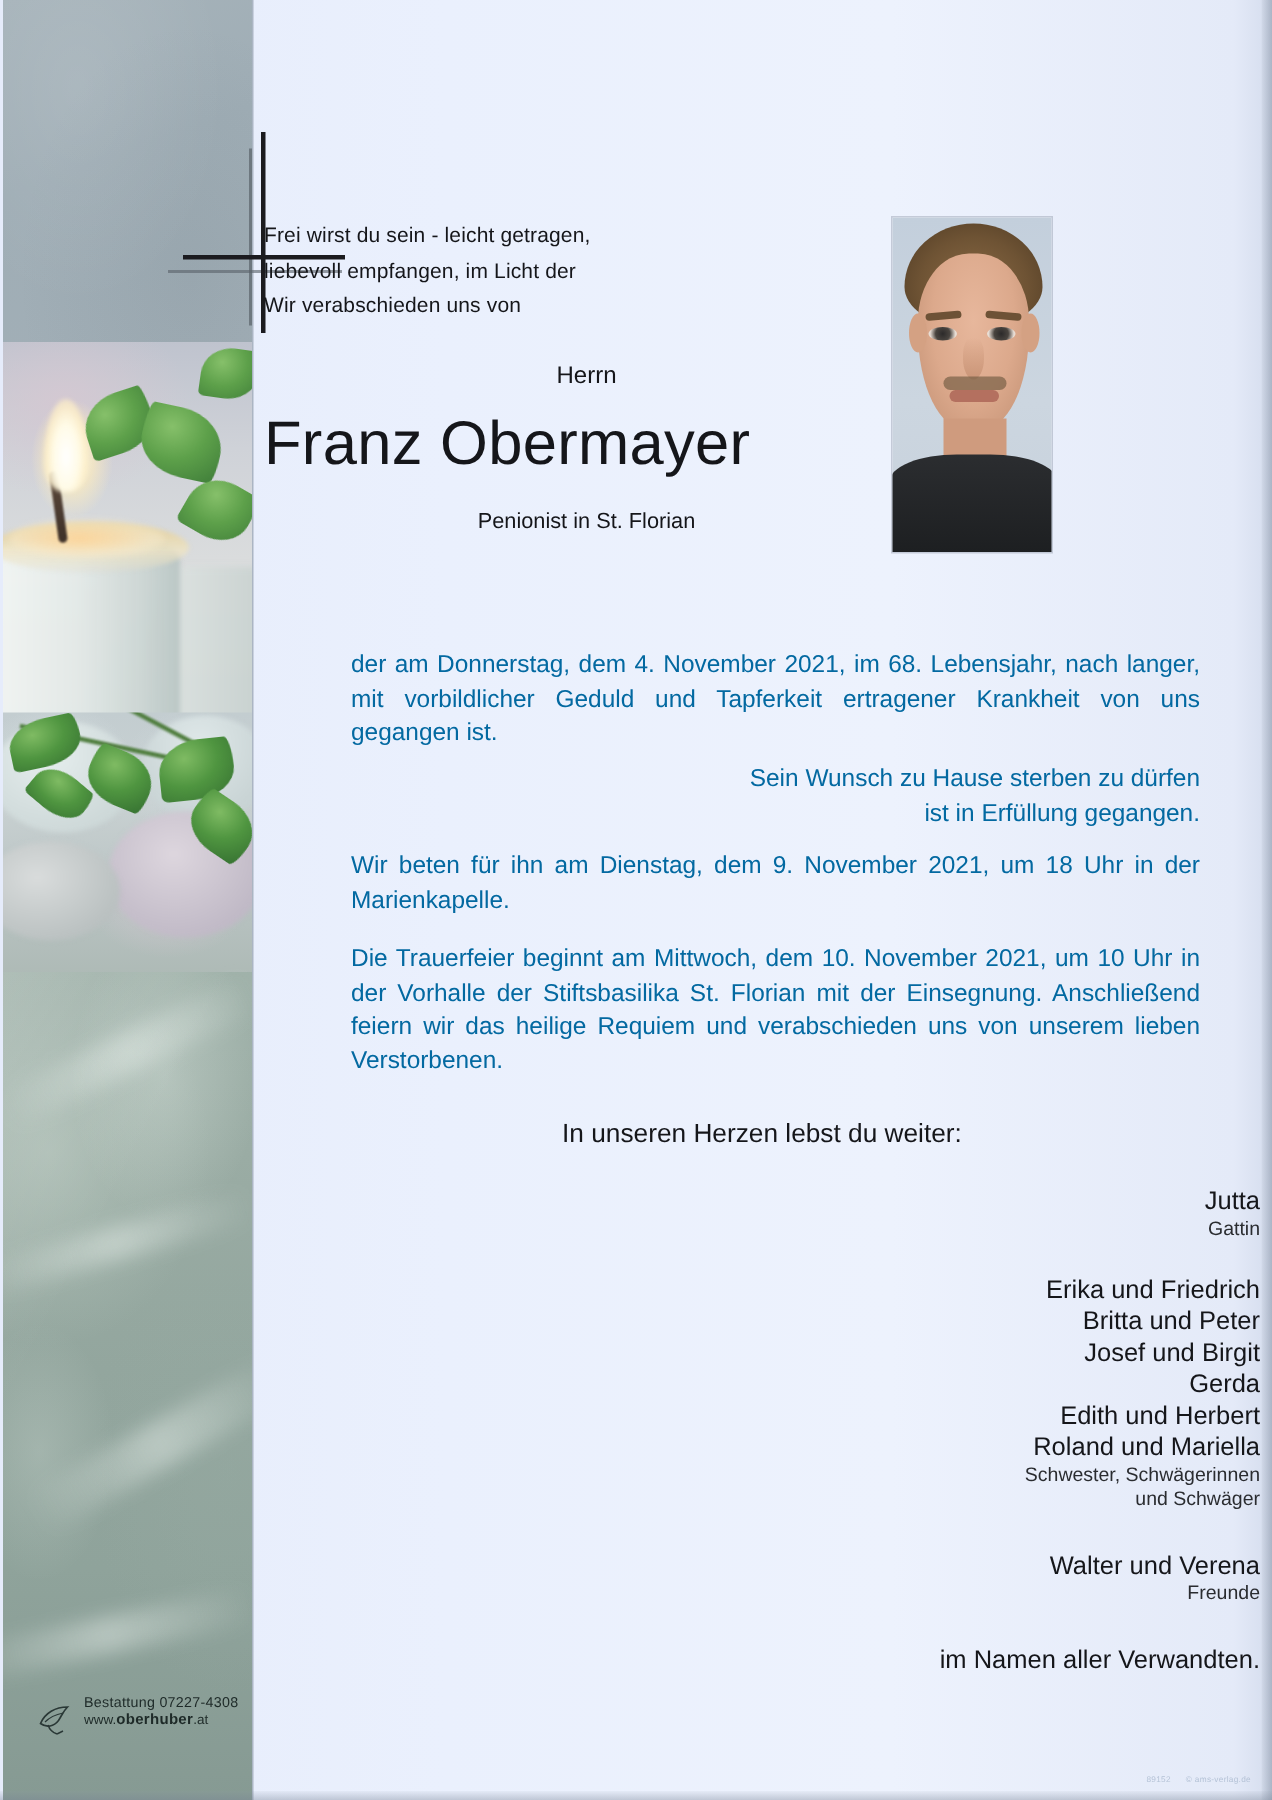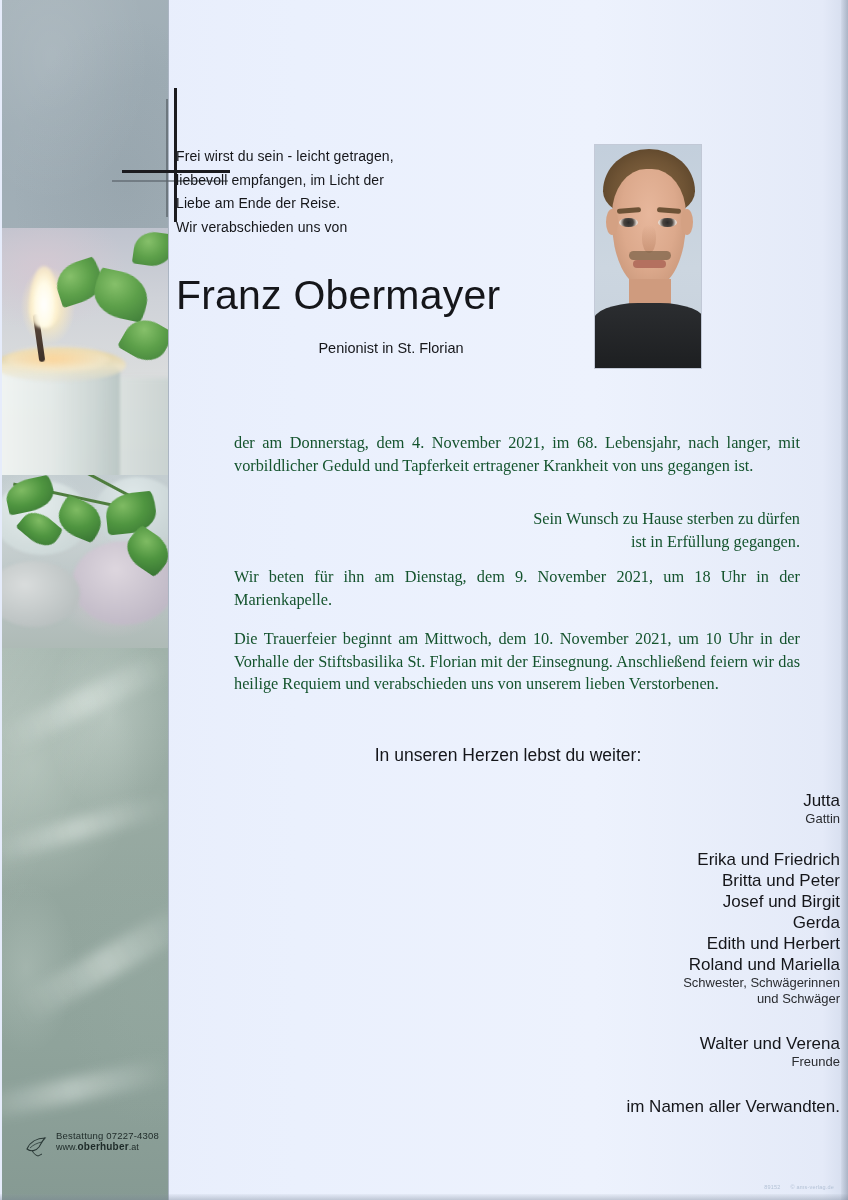--- a/index.html
+++ b/index.html
@@ -353,22 +353,21 @@
              background: #cf9b7e; }
   .ph-shirt { position: absolute; left: -2px; top: 158px; width: 112px; height: 70px;
               background: linear-gradient(to bottom, #2b2d30, #1c1e20);
               border-radius: 40% 40% 0 0 / 26% 26% 0 0; }
 
   
   .para {
     position: absolute;
     font-size: 16.3px;
     line-height: 22.5px;
-    color: #14532d;
-    font-family: Liberation Serif, serif;
+    color: #0369a1;
   }
   .p-death   { left: 58px; top: 432px;  width: 566px; text-align: justify; }
   .p-wish    { left: 58px; top: 508px;  width: 566px; text-align: right; }
   .p-prayer  { left: 58px; top: 566px;  width: 566px; text-align: justify; }
   .p-funeral { left: 58px; top: 628px;  width: 566px; text-align: justify; }
   .p-wish div, .p-prayer div { white-space: normal; }
 
   .hearts {
     position: absolute;
     left: 0; top: 745px;
@@ -484,24 +483,24 @@
   <div class="cross-v-light"></div>
   <div class="cross-h-light"></div>
   <div class="cross-v-dark"></div>
   <div class="cross-h-dark"></div>
 
   <div class="content">
 
     <div class="verse">
       <div>Frei wirst du sein - leicht getragen,</div>
       <div>liebevoll empfangen, im Licht der</div>
-      <div>Liebe am Ende der Reise.</div>
       <div>Wir verabschieden uns von</div>
     </div>
 
+    <div class="salutation">Herrn</div>
     <div class="name">Franz Obermayer</div>
     <div class="occupation">Penionist in St. Florian</div>
 
     <div class="photo-frame">
       <div class="photo-bg"></div>
       <div class="ph-hair"></div>
       <div class="ph-face"></div>
       <div class="ph-ear l"></div>
       <div class="ph-ear r"></div>
       <div class="ph-brow l"></div>

